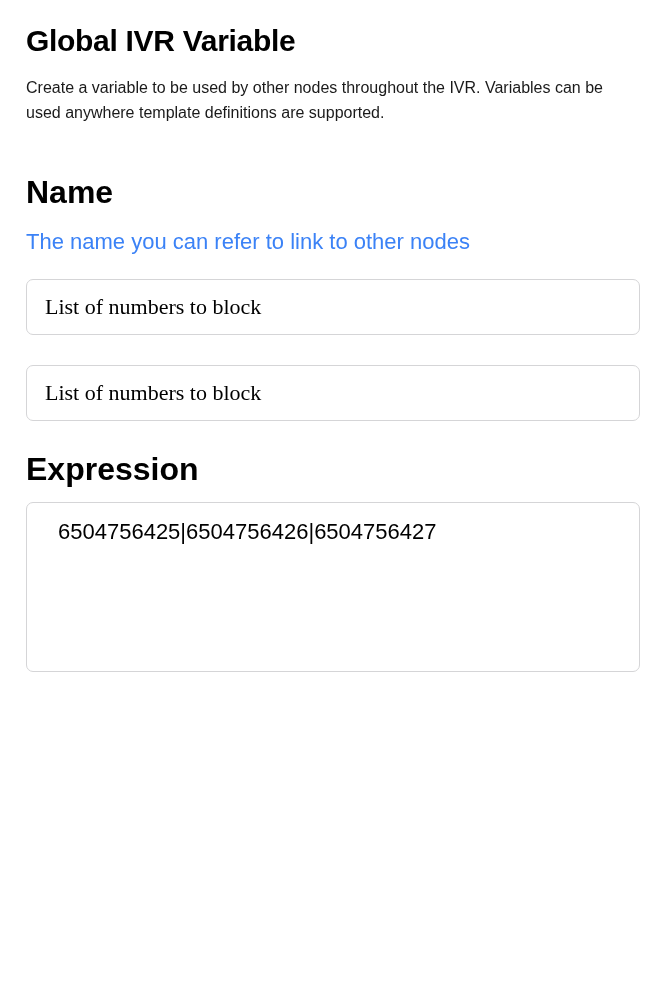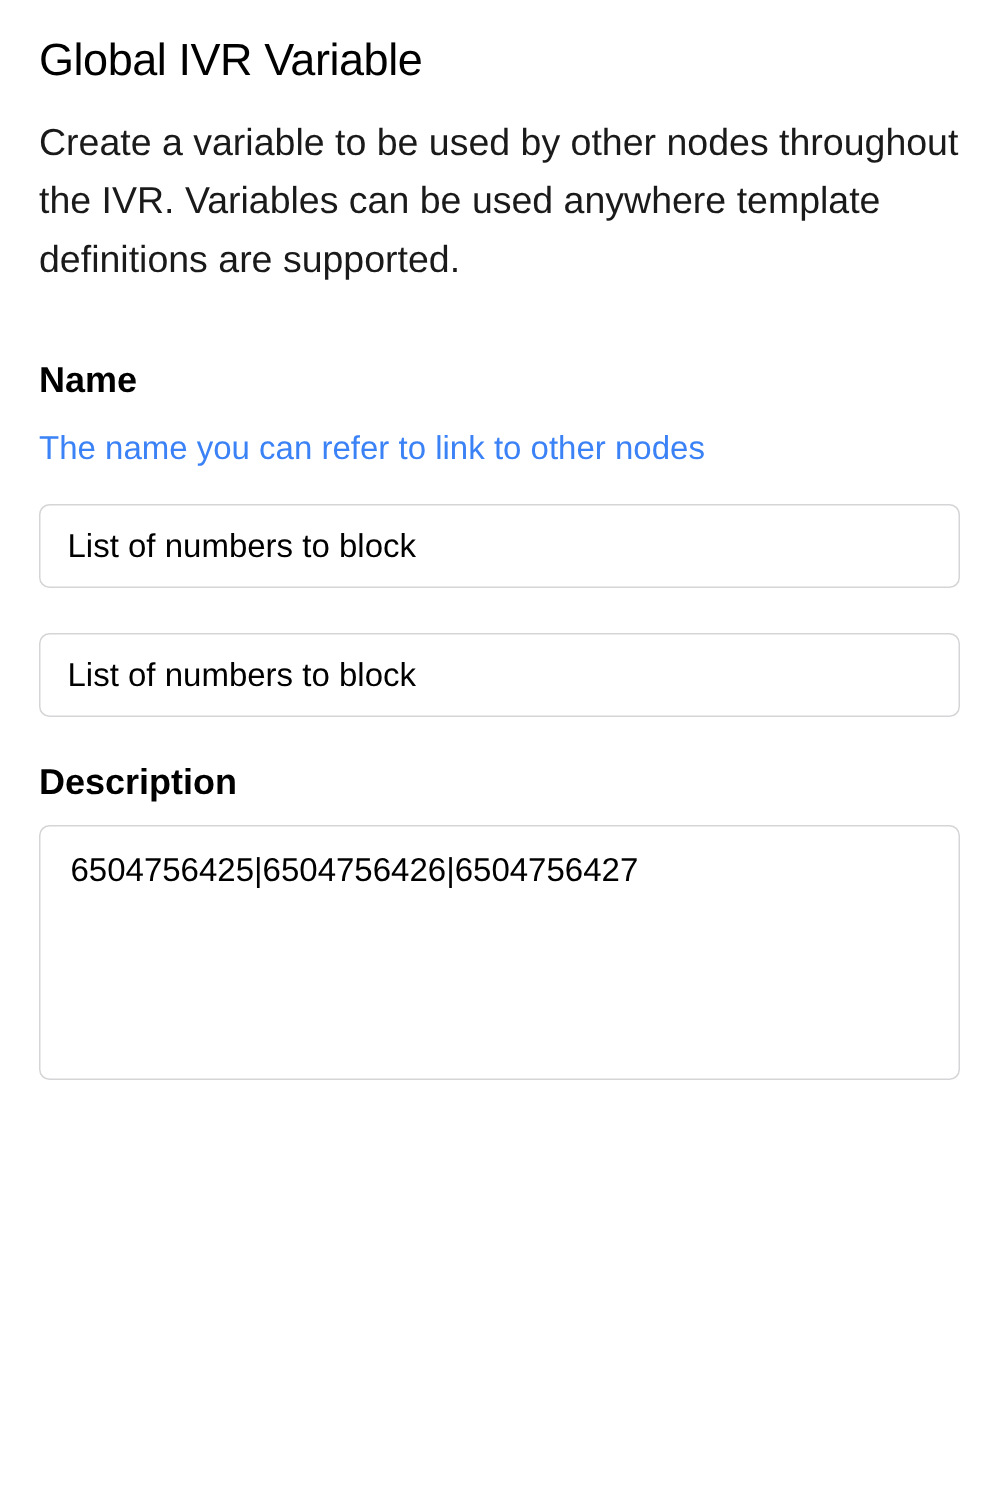--- a/index.html
+++ b/index.html
@@ -9,62 +9,62 @@
     }
     body {
       font-family: -apple-system, BlinkMacSystemFont, "Segoe UI", Helvetica, Arial, sans-serif;
       background: #ffffff;
       width: 666px;
       padding: 24px 26px;
       color: #000000;
     }
     .page-title {
       font-size: 30px;
-      font-weight: 400;
+      font-weight: 700;
       letter-spacing: -0.3px;
       margin-bottom: 18px;
     }
     .page-subtitle {
-      font-size: 25px;
+      font-size: 16px;
       font-weight: 400;
       line-height: 1.55;
       color: #1a1a1a;
       margin-bottom: 48px;
     }
     .field-group {
       margin-bottom: 30px;
     }
     .field-label {
-      font-size: 24px;
+      font-size: 32px;
       font-weight: 700;
       margin-bottom: 14px;
       display: block;
     }
     .field-hint {
       font-size: 22px;
       color: #3b82f6;
       line-height: 1.55;
       margin-bottom: 20px;
     }
     .text-input {
       width: 100%;
       border: 1px solid #d5d5d7;
       border-radius: 7px;
       padding: 14px 18px;
       font-size: 22px;
-      font-family: Liberation Sans, sans-serif;
+      font-family: Liberation Serif, serif;
       color: #000000;
       background: #ffffff;
       outline: none;
     }
     .textarea-input {
       width: 100%;
       border: 1px solid #d5d5d7;
       border-radius: 7px;
-      padding: 14px 20px;
+      padding: 14px 31px;
       font-size: 22px;
       font-family: inherit;
       color: #000000;
       background: #ffffff;
       outline: none;
       resize: none;
       height: 170px;
       line-height: 1.4;
     }
   </style>
@@ -79,15 +79,15 @@
   <label class="field-label">Name</label>
   <p class="field-hint">The name you can refer to link to other nodes</p>
   <input type="text" class="text-input" value="List of numbers to block" style="">
 </div>
 
 <div class="field-group">
   <input type="text" class="text-input" value="List of numbers to block" style="">
 </div>
 
 <div class="field-group">
-  <label class="field-label">Description</label>
+  <label class="field-label">Expression</label>
   <textarea class="textarea-input" style="">6504756425|6504756426|6504756427</textarea>
 </div>
 
 </body></html>

